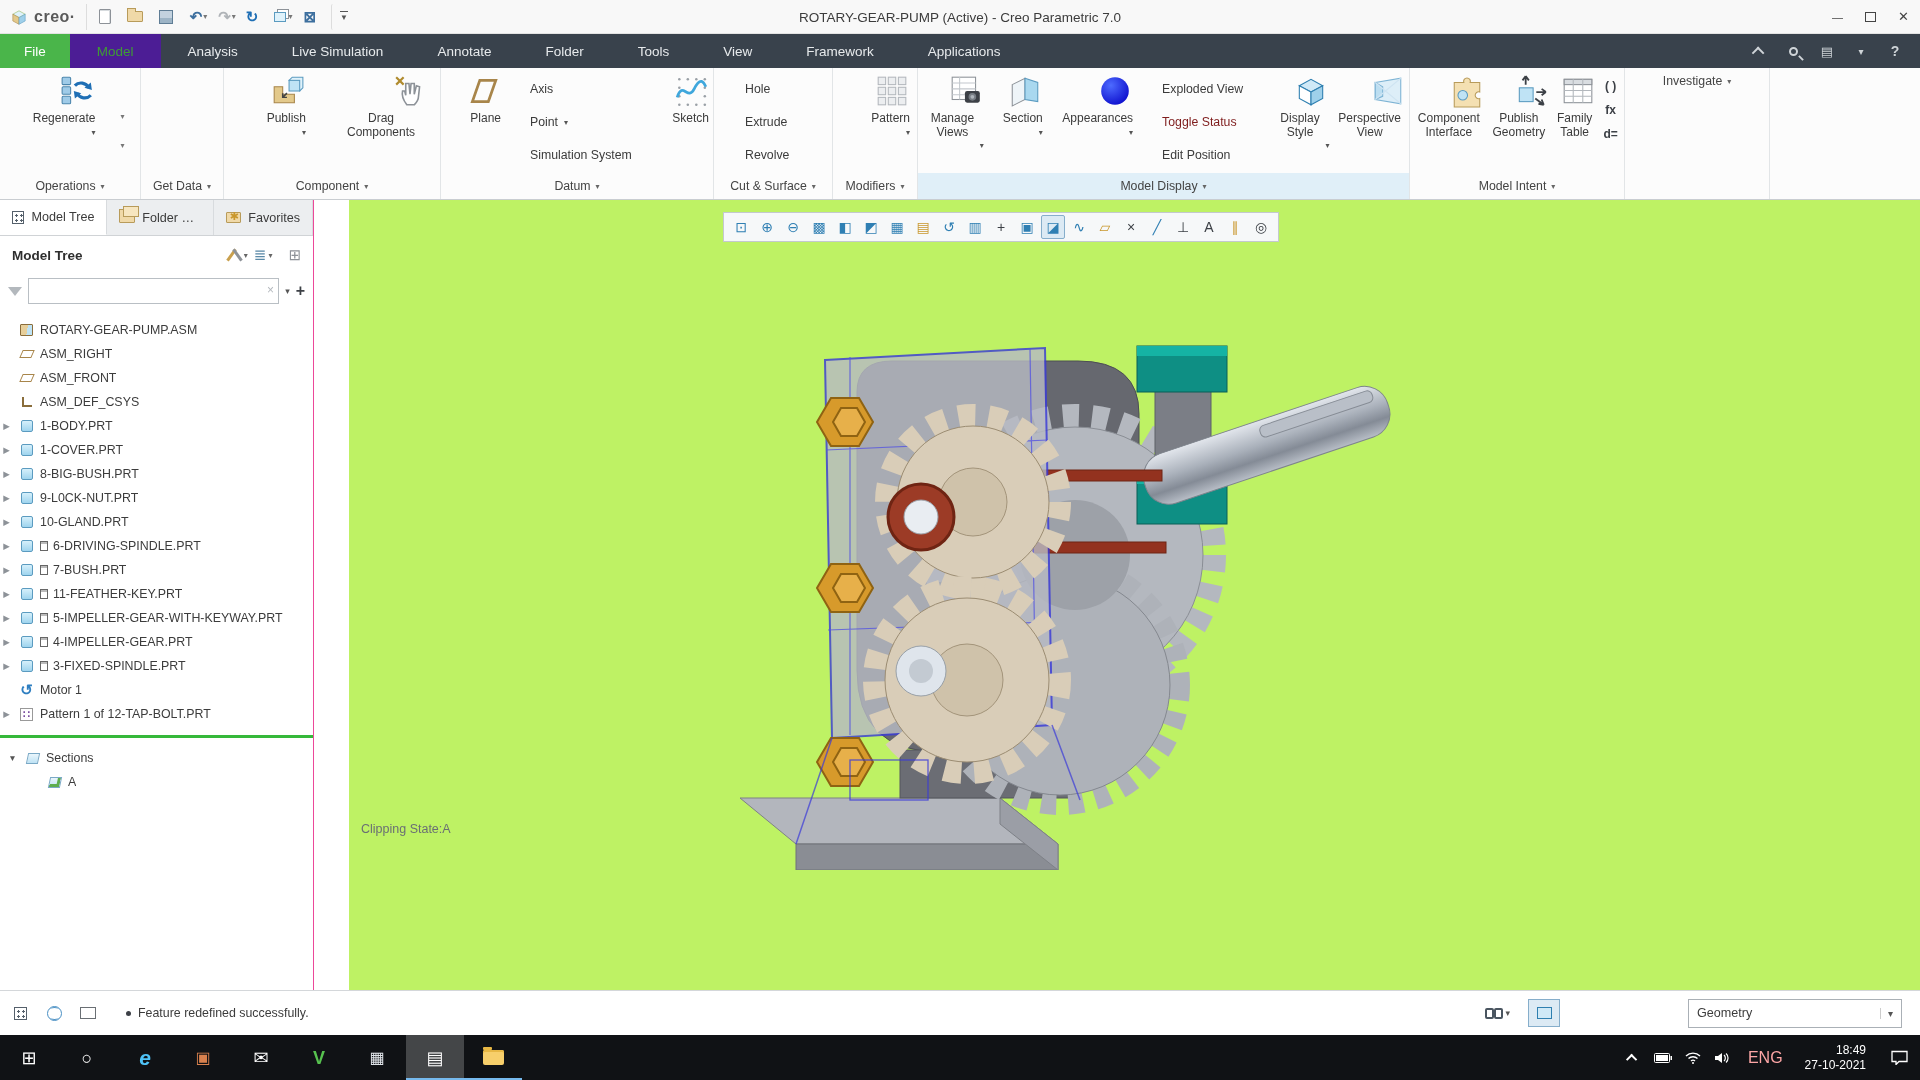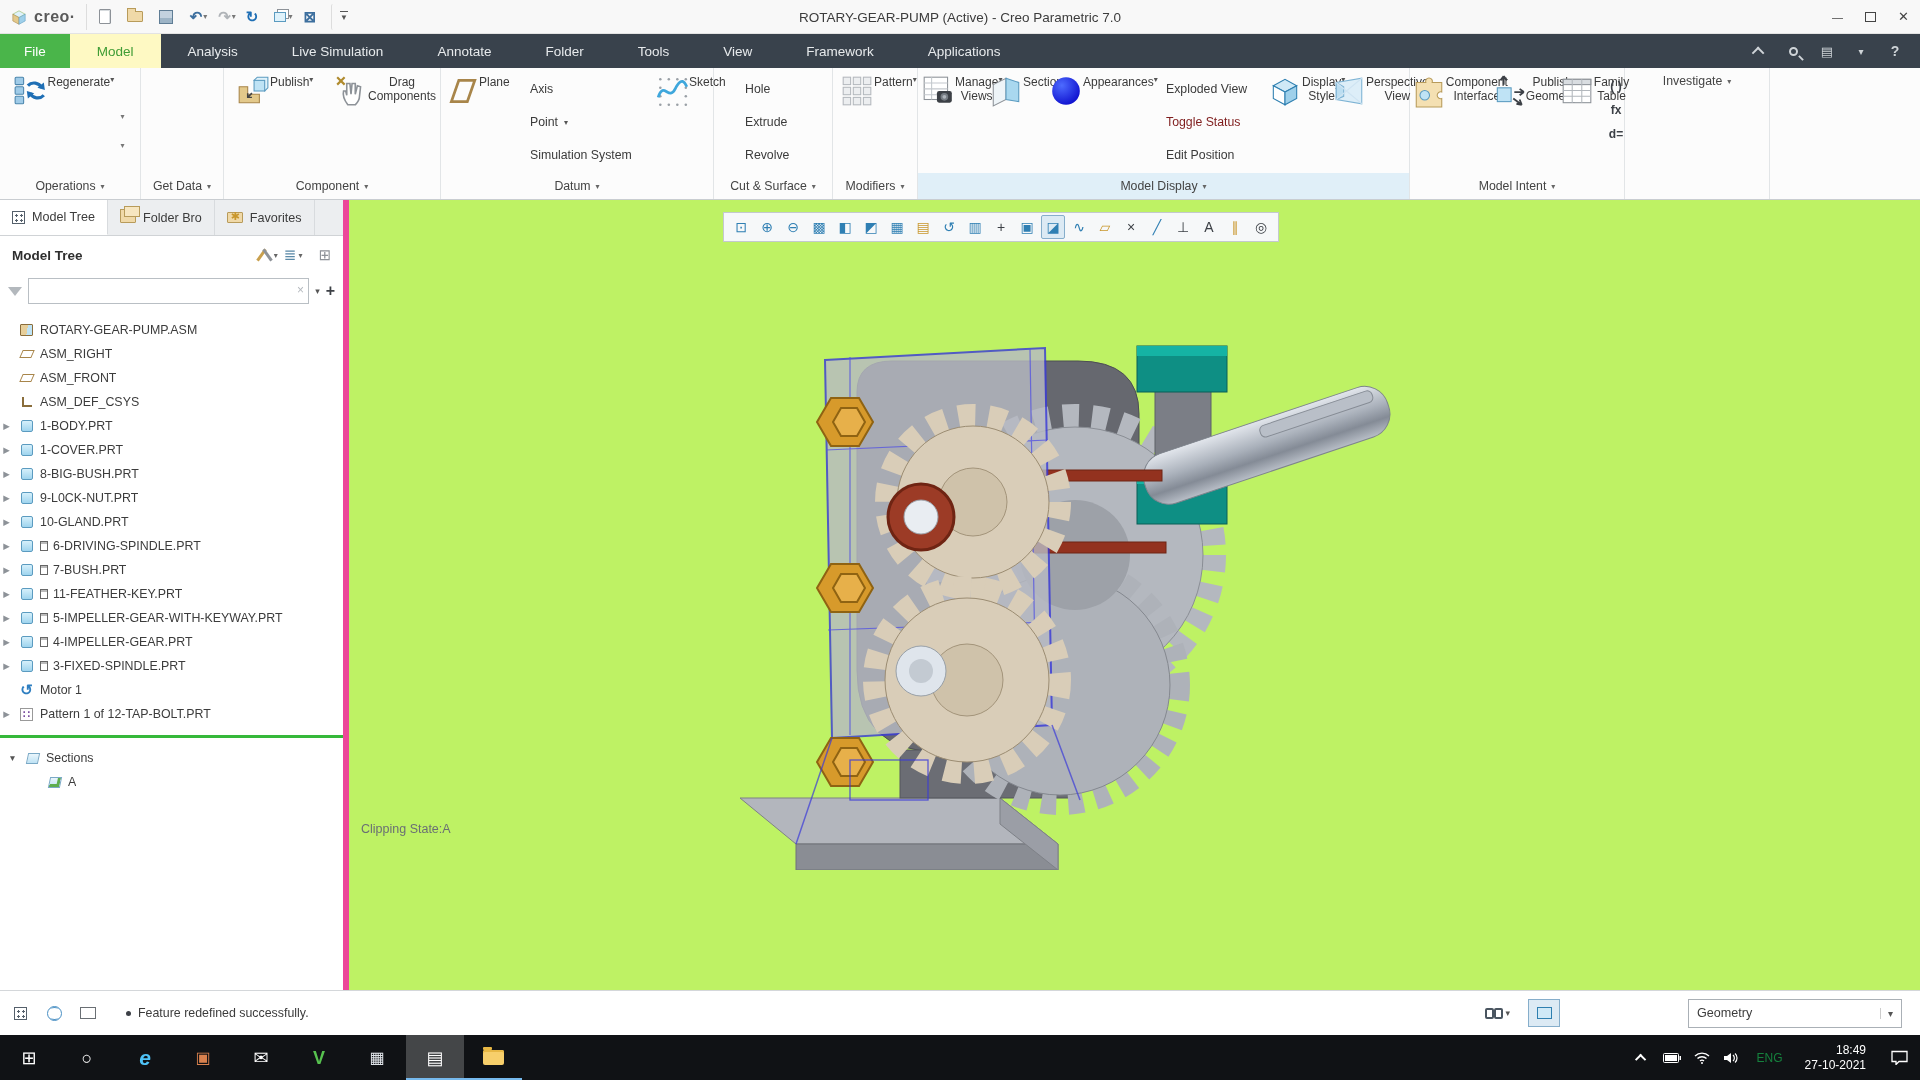--- a/index.html
+++ b/index.html
@@ -29,59 +29,59 @@
   .win-controls{margin-left:auto;display:flex;height:34px}
   .wc{width:33px;height:34px;display:flex;align-items:center;justify-content:center;color:#444}
   .wc-min::before{content:"—";font-size:11px}
   .wc-max .box{width:11px;height:10px;border:1.5px solid #444}
   .wc-close::before{content:"✕";font-size:13px}
 
   
   .tabrow{position:absolute;left:0;top:34px;width:1920px;height:34px;background:#39424c;display:flex;align-items:stretch}
   .tab{display:flex;align-items:center;padding:0 27px;font-size:13.5px;color:#e7eaec;cursor:default}
   .tab-file{background:#4ab54a;color:#fff;padding:0 24px}
-  .tab.active{background:#fef9c3;color:#3f9c35}
+  .tab.active{background:#4c1d95;color:#3f9c35}
   .tabrow-icons{margin-left:auto;display:flex;align-items:center;gap:12px;padding-right:14px}
   .tri{width:22px;height:22px;display:flex;align-items:center;justify-content:center;color:#cfd4d8}
   .chev-up{width:9px;height:9px;border-left:2px solid #cfd4d8;border-top:2px solid #cfd4d8;transform:rotate(45deg) translateY(2px)}
   .mag{width:9px;height:9px;border:2px solid #cfd4d8;border-radius:50%;position:relative}
   .mag::after{content:"";position:absolute;left:7px;top:8px;width:6px;height:2px;background:#cfd4d8;transform:rotate(45deg)}
   .tri-disp::before{content:"▤";font-size:13px}
   .tri-caret::before{content:"▾";font-size:10px}
   .tri-help::before{content:"?";font-size:14px;font-weight:bold}
 
   
   .ribbon{position:absolute;left:0;top:68px;width:1920px;height:132px;background:#fcfcfc;border-bottom:1px solid #c9cdd1;display:flex}
   .rgroup{height:100%;display:flex;flex-direction:column;border-right:1px solid #e2e5e7}
   .rg-body{flex:1;display:flex;align-items:flex-start;justify-content:center;padding:3px 2px 0;gap:2px}
   .rg-label{height:26px;display:flex;align-items:center;justify-content:center;gap:5px;font-size:12.3px;color:#444}
   .rg-label .caret{font-size:8px;color:#666}
   .rg-label.hl{background:#e0eff8}
-  .bbtn{display:flex;flex-direction:row;align-items:flex-start;padding:2px 1px;border-radius:2px;cursor:default}
+  .bbtn{display:flex;flex-direction:column;align-items:flex-end;padding:2px 1px;border-radius:2px;cursor:default}
   .bicon{width:36px;height:36px;display:flex;align-items:center;justify-content:center}
   .bicon svg{width:34px;height:34px}
   .blabel{font-size:12px;line-height:13.5px;text-align:center;color:#3b3b3b;margin-top:3px}
   .bcaret{font-size:8px;color:#555;margin-top:2px}
   .scol{display:flex;flex-direction:column;justify-content:flex-start;gap:5px;padding-top:4px}
   .sbtn{height:24px;display:flex;align-items:center;gap:3px;padding:0 3px;border-radius:2px}
   .sico{width:16px;height:16px;display:flex;align-items:center;justify-content:center;font-size:12px}
   .midrow{height:28px;display:flex;align-items:center;gap:6px;font-size:12.3px;color:#3b3b3b;padding:0 4px;white-space:nowrap}
   .midrow .caret{font-size:8px;color:#555}
   .midrow.disabled{color:#7f1d1d}
   .midrow.disabled .sico{opacity:.45}
   .tinybtn{height:22px;display:flex;align-items:center;justify-content:center;font-size:12px;font-weight:bold;color:#3c4046}
 
   
   .gtoolbar{position:absolute;left:723px;top:212px;height:30px;background:#f6f8f9;border:1px solid #c3c9ce;display:flex;align-items:center;gap:2px;padding:0 5px;z-index:5}
   .gt-btn{width:24px;height:24px;display:flex;align-items:center;justify-content:center;border-radius:2px;border:1px solid transparent}
   .gt-btn .gt-glyph{font-size:14px;color:#2f7fb3;line-height:1}
   .gt-btn.pressed{background:#dceaf4;border-color:#86aecb}
 
   
-  .panel{position:absolute;left:0;top:200px;width:349px;height:790px;background:#fff;border-right:6px solid #ec4899}
+  .panel{position:absolute;left:0;top:200px;width:314px;height:790px;background:#fff;border-right:1px solid #ec4899}
   .ptabs{display:flex;height:36px;background:#eceef0;border-bottom:1px solid #d0d3d6}
   .ptab{display:flex;align-items:center;gap:7px;padding:0 12px;font-size:12.6px;color:#3b3b3b;border-right:1px solid #d8dbde;white-space:nowrap;overflow:hidden}
   .ptab.active{background:#fff;border-bottom:1px solid #fff}
   .pt-tree{width:13px;height:13px;border:1px solid #55606b;background-image:radial-gradient(#55606b 1.3px,transparent 1.4px);background-size:5px 5px;background-position:1px 1px}
   .pt-folder,.pt-fav{width:16px;height:11px;background:#f0d9a8;border:1px solid #b89b5a;border-radius:1px;position:relative}
   .pt-folder::before{content:"";position:absolute;left:-1px;top:-4px;width:7px;height:3px;background:#f0d9a8;border:1px solid #b89b5a;border-bottom:none}
   .pt-folder::after{content:"";position:absolute;left:3px;top:-7px;width:14px;height:9px;background:#f7e6c0;border:1px solid #b89b5a}
   .pt-fav::before{content:"✱";position:absolute;left:3px;top:-3px;font-size:11px;color:#c9972c}
   .phead{height:38px;display:flex;align-items:center;padding:0 12px;gap:6px}
   .phead-title{font-size:13.5px;font-weight:bold;color:#2f2f2f;margin-right:auto}
@@ -148,21 +148,21 @@
   .tb-item.edge .tb-glyph{font-weight:bold;font-style:italic;color:#4fc3f7;font-size:21px}
   .tb-item.vgreen .tb-glyph{font-weight:bold;color:#57c24f}
   .tb-item.tile .tb-glyph{font-size:16px}
   .tb-item.active{background:rgba(255,255,255,.22);box-shadow:inset 0 -2px 0 0 #76b9ed}
   .tb-item.running{box-shadow:inset 0 -2px 0 0 #76b9ed}
   .tb-item.folder-glyph .tb-glyph{width:21px;height:15px;background:#f7cf6b;border-radius:2px;position:relative;font-size:0;box-shadow:inset 0 2px 0 0 #e8b844}
   .tb-item.folder-glyph .tb-glyph::before{content:"";position:absolute;left:0;top:-3px;width:9px;height:3px;background:#e8b844;border-radius:1px}
   .tray{margin-left:auto;display:flex;align-items:center}
   .tray-ico{width:30px;height:45px;display:flex;align-items:center;justify-content:center;color:#fff}
   .tray-chev{width:8px;height:8px;border-left:2px solid #fff;border-top:2px solid #fff;transform:rotate(45deg) translateY(2px)}
-  .tray-lang{font-size:12px;color:#15803d;padding:0 10px}
+  .tray-lang{font-size:16px;color:#fca5a5;padding:0 10px}
   .tray-clock{font-size:12px;color:#fff;text-align:right;line-height:15px;padding:0 12px}
   .tray-notif{width:42px;display:flex;align-items:center;justify-content:center}
 
   svg text{font-family:"Liberation Sans",sans-serif}
 </style>
 </head>
 <body>
 
 <svg width="0" height="0" style="position:absolute" aria-hidden="true">
 <defs>

